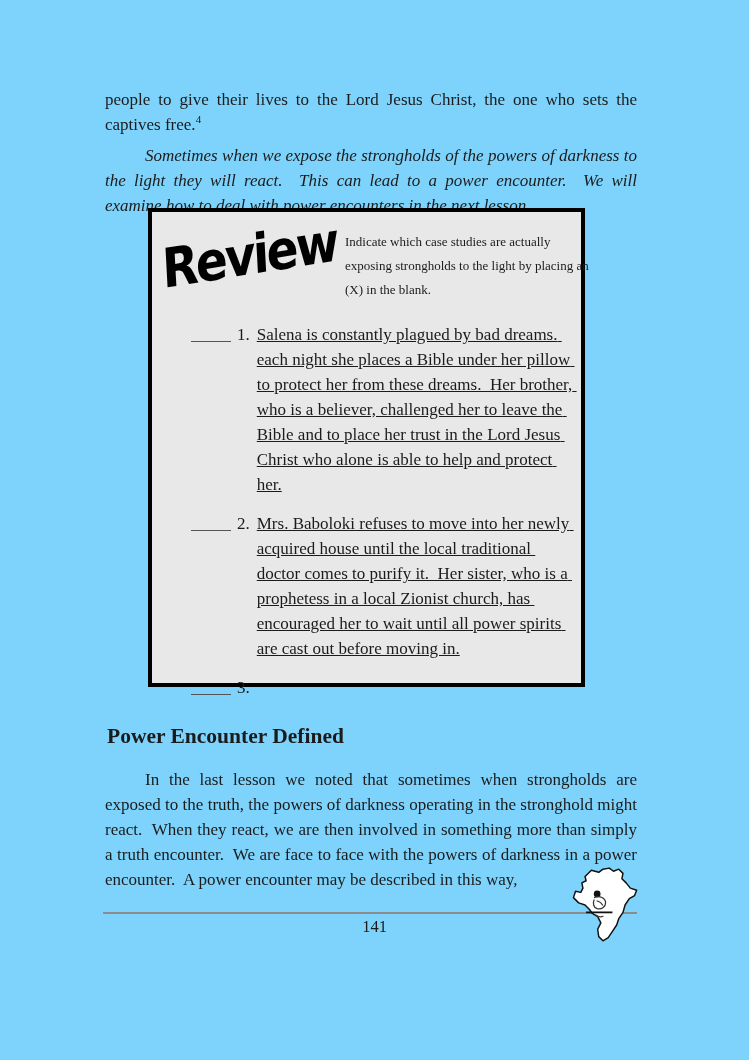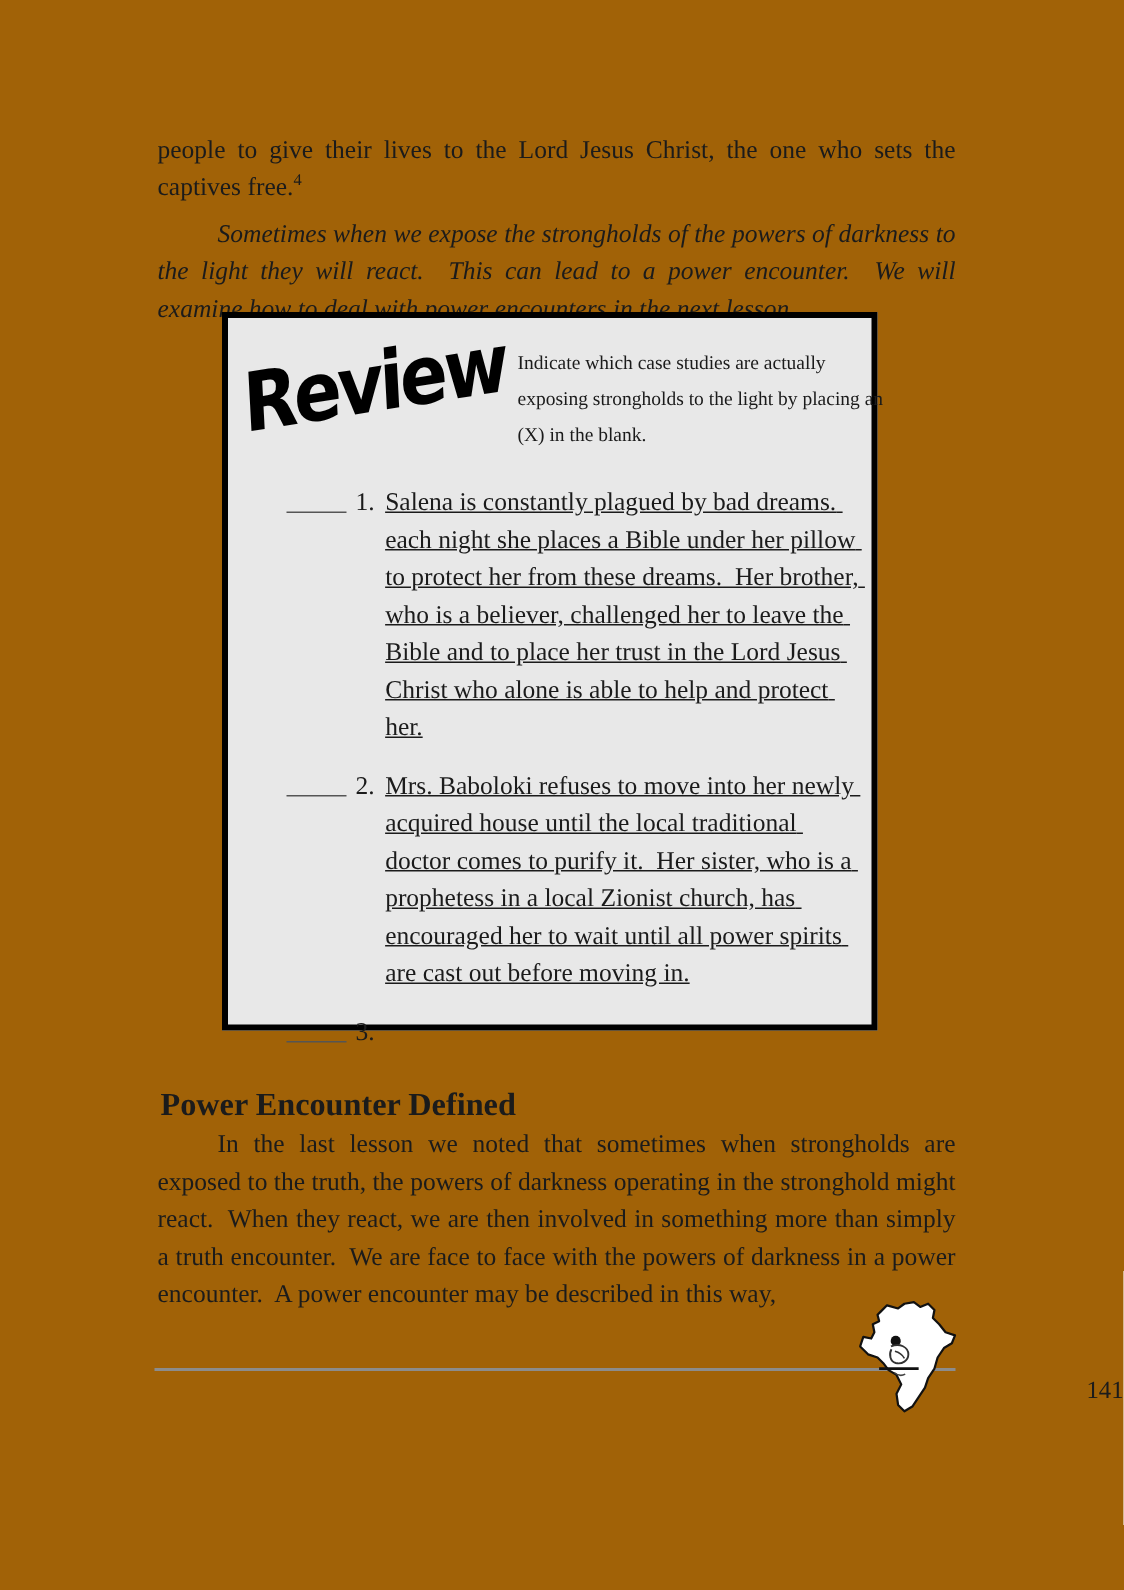--- a/index.html
+++ b/index.html
@@ -1,34 +1,34 @@
 <!DOCTYPE html>
 <html><head>
 <meta charset="utf-8">
 <style>
   html, body { margin: 0; padding: 0; background: #ffffff; }
   .page {
     position: relative;
     width: 749px;
     height: 1060px;
-    background: #a16207;
+    background: #7dd3fc;
     font-family: "Liberation Serif", serif;
     color: #1b1b1b;
     overflow: hidden;
   }
   .para {
     position: absolute;
     font-size: 17px;
     line-height: 25px;
     text-align: justify;
     white-space: pre-wrap;
   }
   #p1 { left: 105px; top: 70px;  width: 532px; }
   #p2 { left: 105px; top: 126px; width: 532px; text-indent: 40px; font-style: italic; }
-  #p3 { left: 105px; top: 733px; width: 532px; text-indent: 40px; }
+  #p3 { left: 105px; top: 750px; width: 532px; text-indent: 40px; }
   sup.fn { font-size: 11px; line-height: 0; vertical-align: super; }
 
   .review-box {
     position: absolute;
     left: 148px; top: 208px;
     width: 437px; height: 479px;
     background: #e8e8e8;
     border: 4px solid #000000;
     box-sizing: border-box;
   }
@@ -92,21 +92,21 @@
   }
   .africa-logo {
     position: absolute;
     left: 568px; top: 866px;
     width: 72px; height: 78px;
   }
   .page-num {
     position: absolute;
     left: 0; top: 917px;
     width: 749px;
-    text-align: right;
+    text-align: center;
     font-size: 16.5px;
   }
 </style>
 </head>
 <body>
 
 <div class="page">
 
   <p class="para" id="p1"><span>people to give their lives to the Lord Jesus Christ, the one who sets the captives free.</span><sup class="fn">4</sup></p>
 

